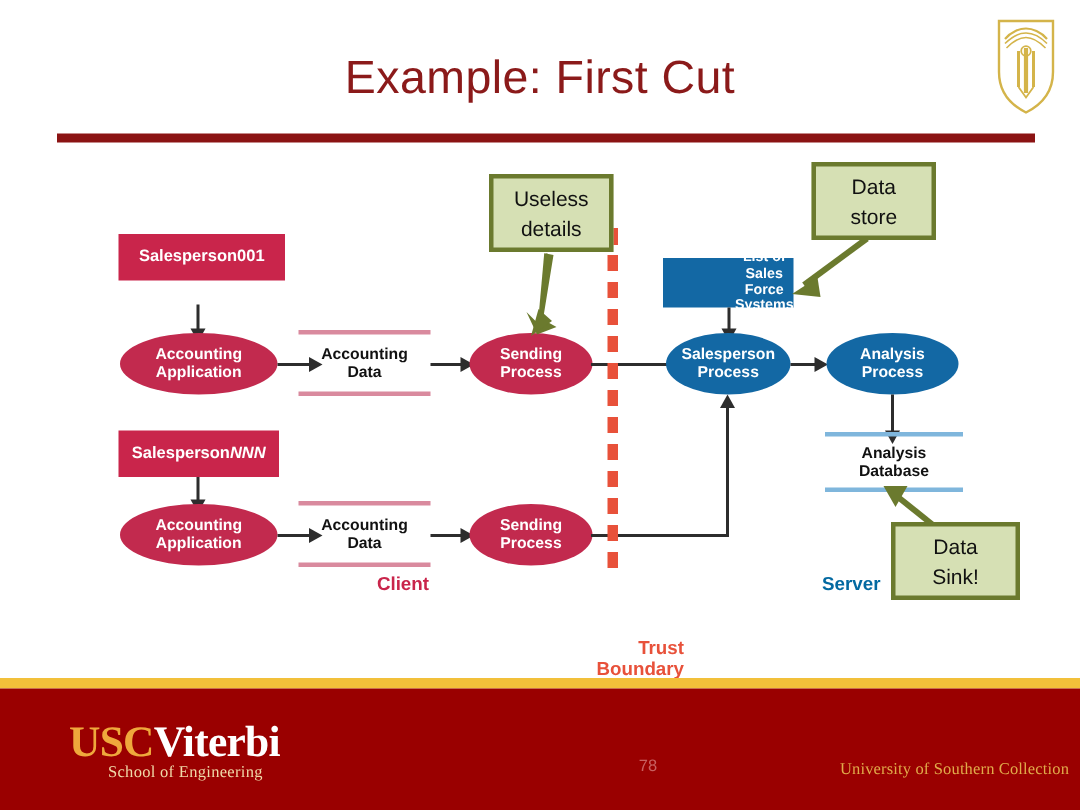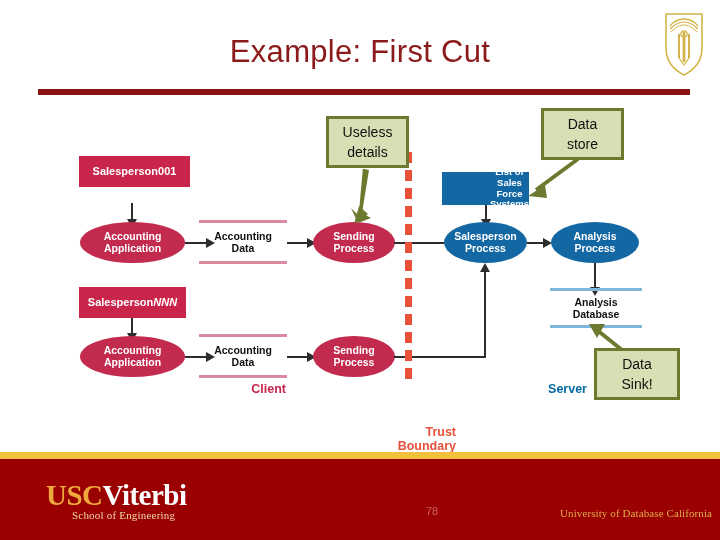--- a/index.html
+++ b/index.html
@@ -240,15 +240,15 @@
   </div>
 
   <div class="gold-bar"></div>
   <div class="footer"></div>
 
   <div class="usc-word">
     <span class="usc">USC</span><span class="vit">Viterbi</span>
   </div>
   <div class="usc-sub">School of Engineering</div>
   <div class="pagenum">78</div>
-  <div class="univ">University of Database California</div>
+  <div class="univ">University of Southern Collection</div>
 
 </div>
 
 </body></html>

